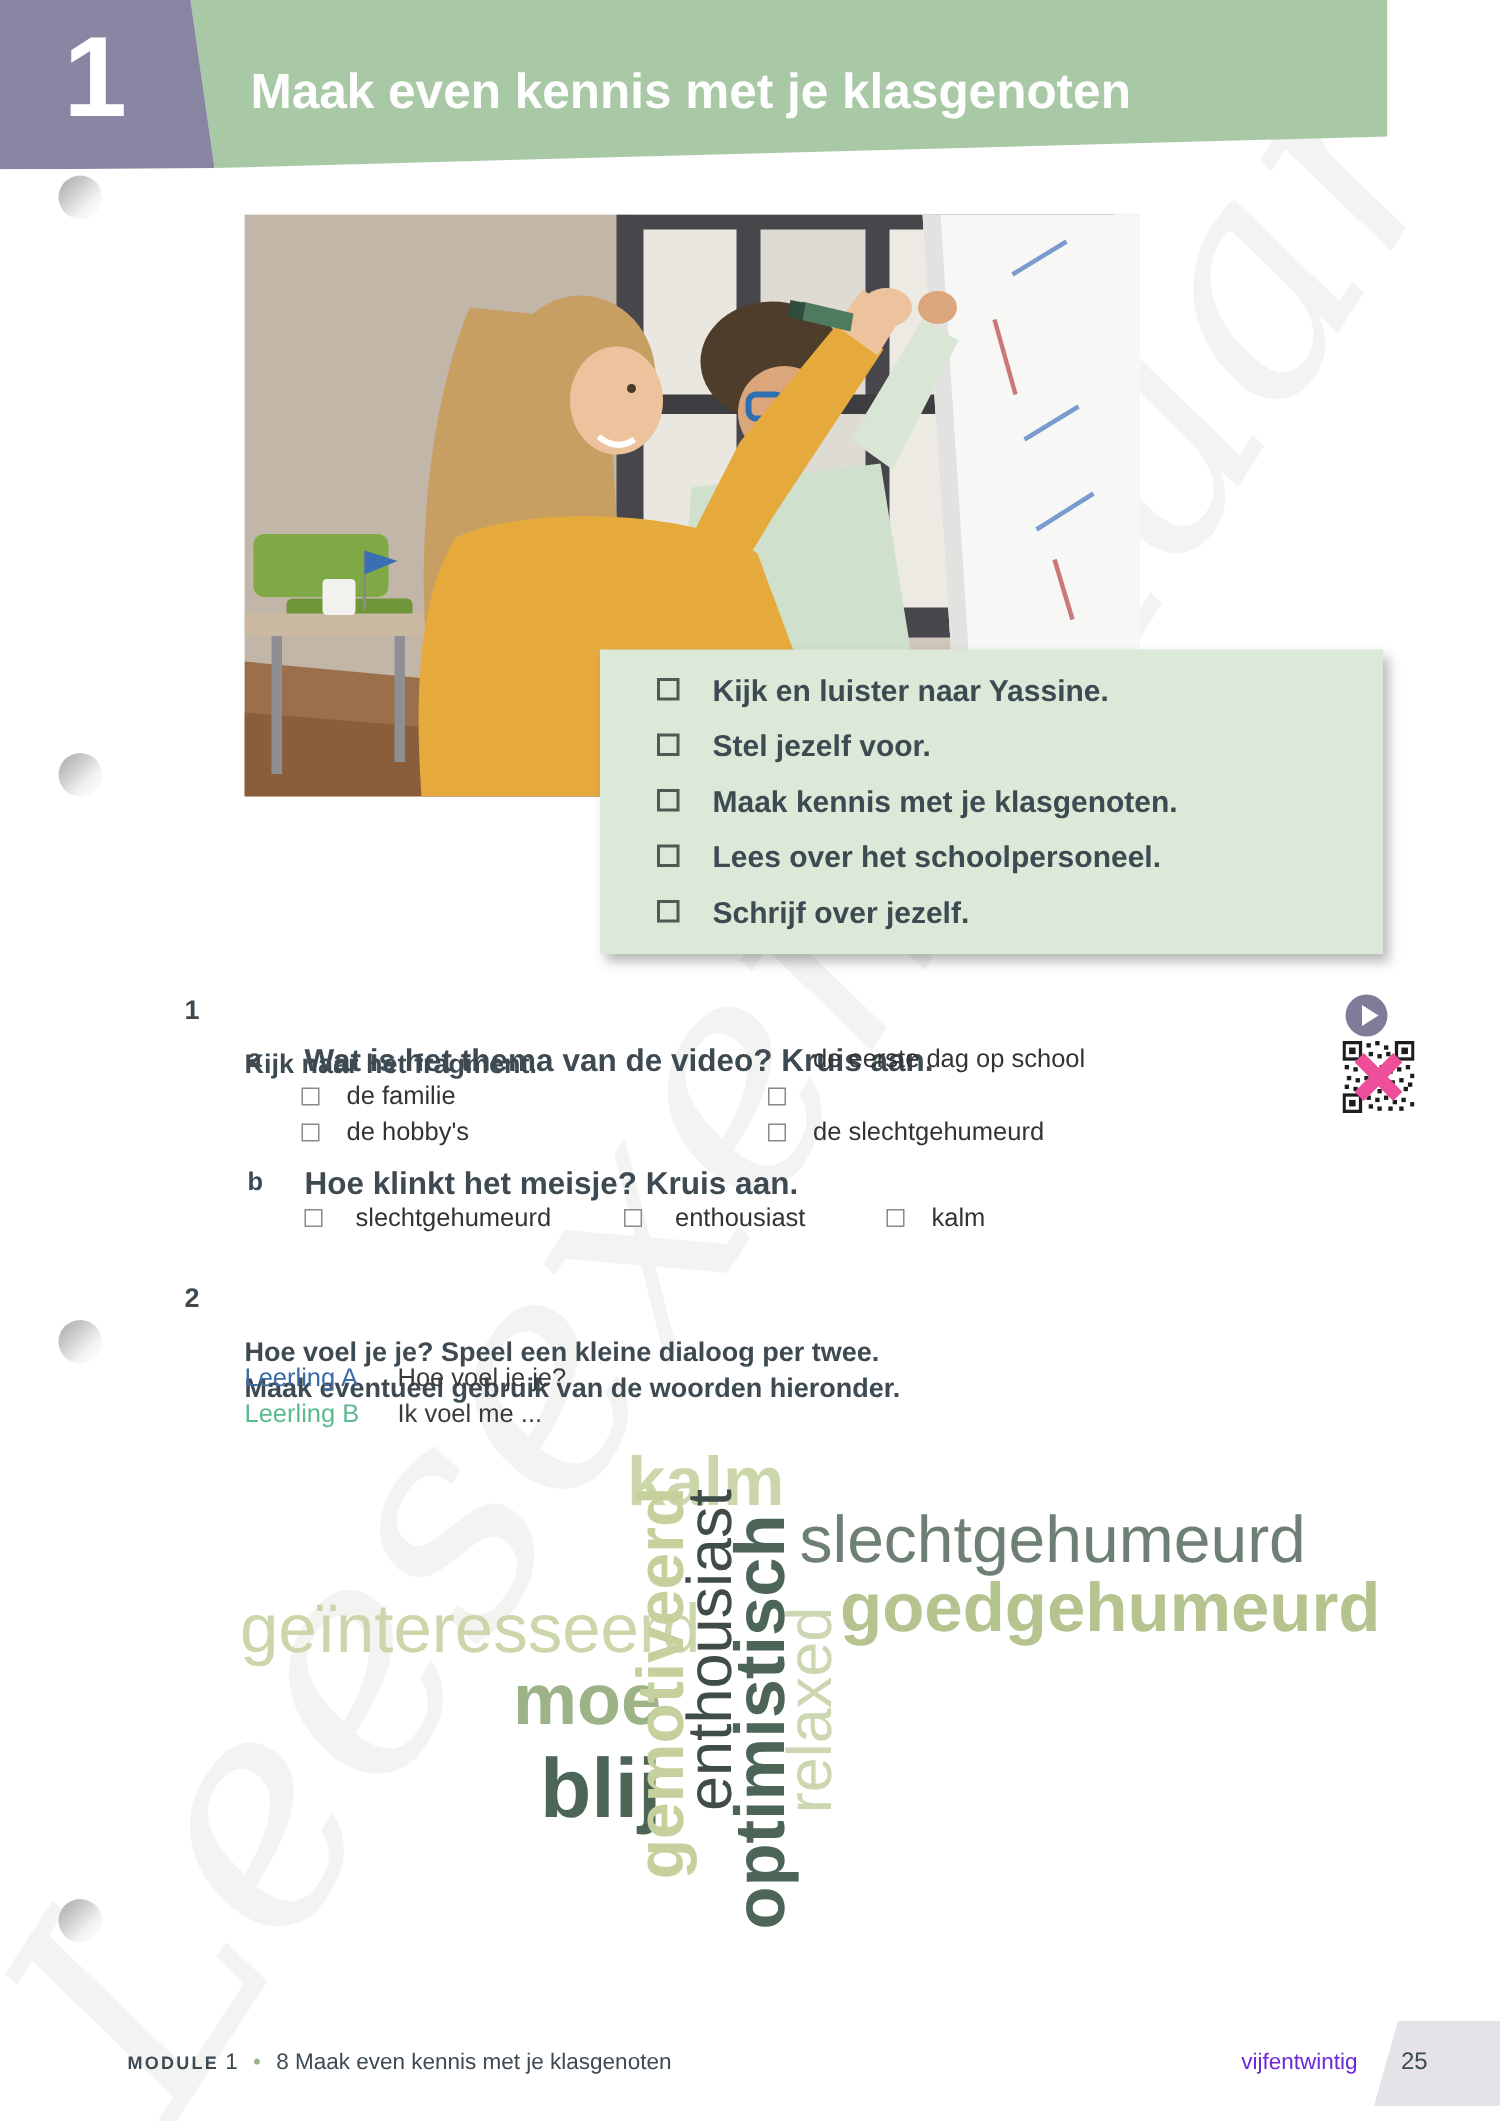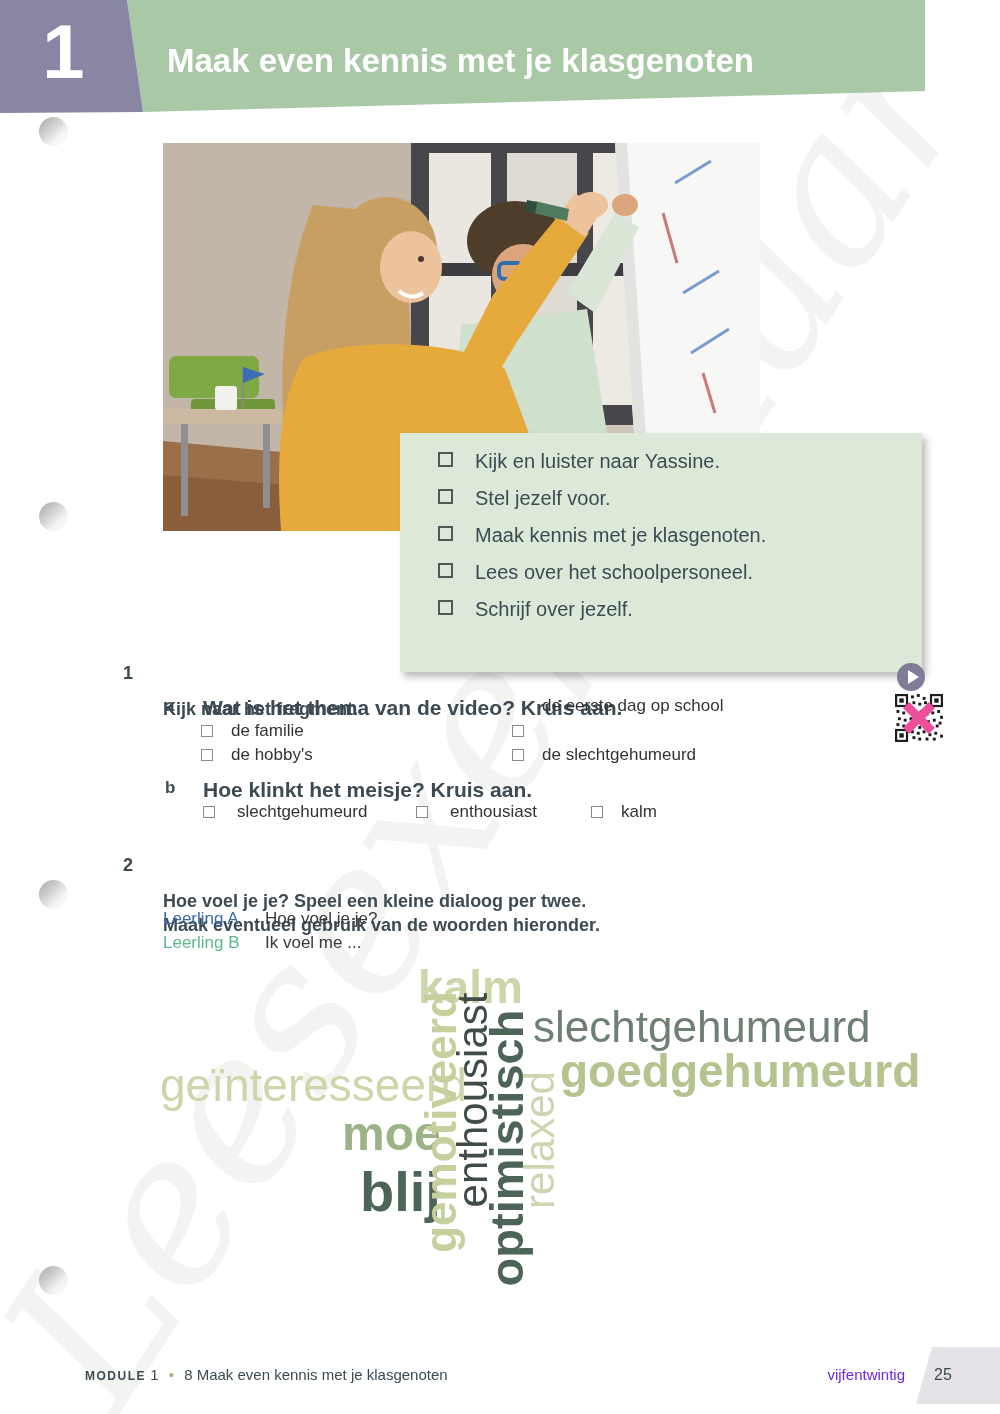--- a/index.html
+++ b/index.html
@@ -26,22 +26,22 @@
 
   
   .hole { position:absolute; width:29px; height:29px; border-radius:50%;
     background:linear-gradient(135deg,#a8a8a8 0%, #cfcfcf 38%, #f3f3f3 68%, #ffffff 100%); z-index:1; }
 
   
   .photo { position:absolute; left:163px; top:143px; width:597px; height:388px; z-index:1; }
   .photo svg { display:block; width:100%; height:100%; }
 
   
-  .checklist { position:absolute; left:400px; top:433px; width:522px; height:239px;
-    background:#dde9d8; box-shadow:4px 5px 7px rgba(60,60,60,0.35); z-index:2; }
+  .checklist { position:absolute; left:400px; top:433px; width:522px; height:203px;
+    background:#dde9d8; box-shadow:4px 5px 7px rgba(60,60,60,0.35); z-index:2;font-weight:bold; }
   .chk-row { position:absolute; left:0; width:100%; height:22px; }
   .chk-box { position:absolute; left:38px; top:2px; width:15px; height:15px; border:2px solid #4e5a55; background:transparent; }
   .chk-label { position:absolute; left:75px; top:0; font-size:20px; color:#3c4a52; }
 
   
   .ex-num { position:absolute; font-size:18px; font-weight:bold; color:#3d4a52; }
   .ex-title { position:absolute; font-size:18px; font-weight:bold; color:#3d4a52;margin-top:36px; }
   .sub-label { position:absolute; font-size:17px; font-weight:bold; color:#3d4a52; }
   .sub-q { position:absolute; font-size:21px; font-weight:bold; color:#3d4a52; }
   .opt-box { position:absolute; width:12px; height:12px; border:1px solid #8a8a8a; background:#fff; }

